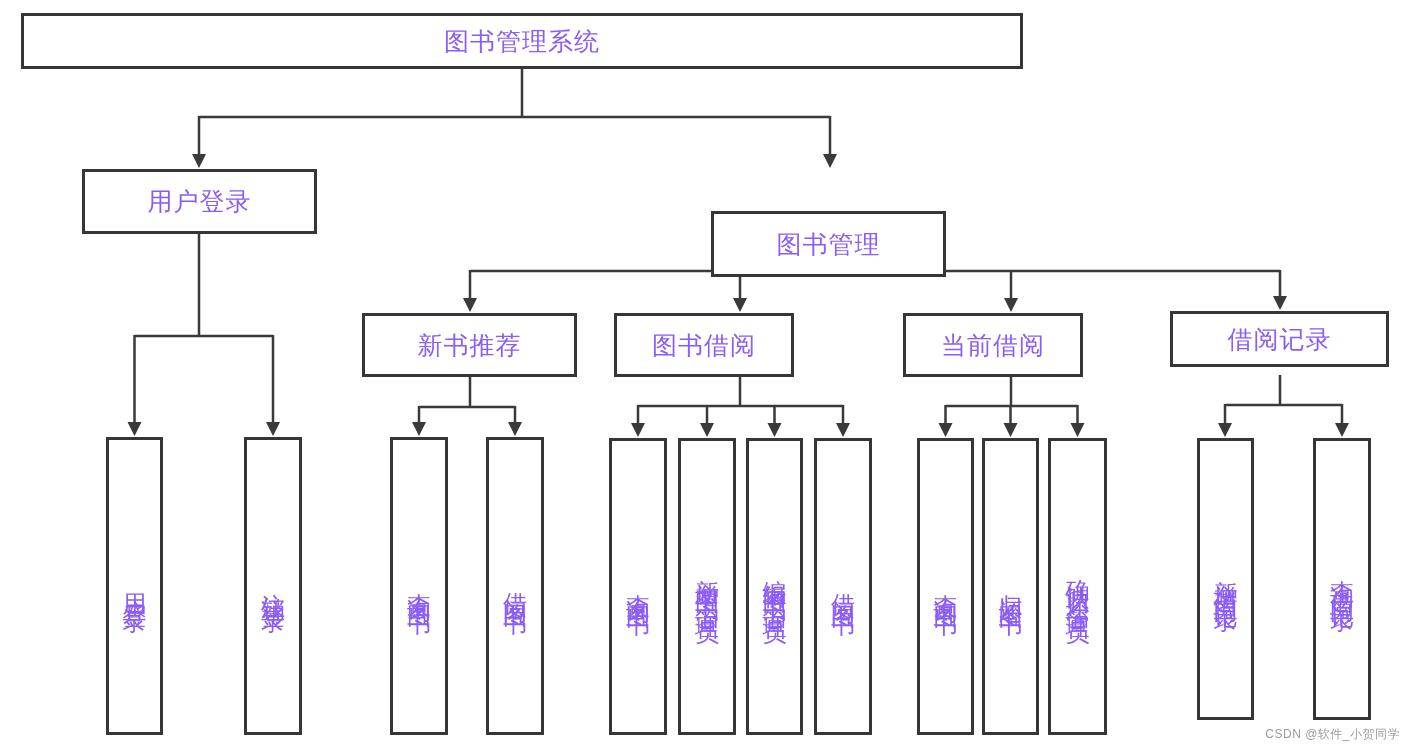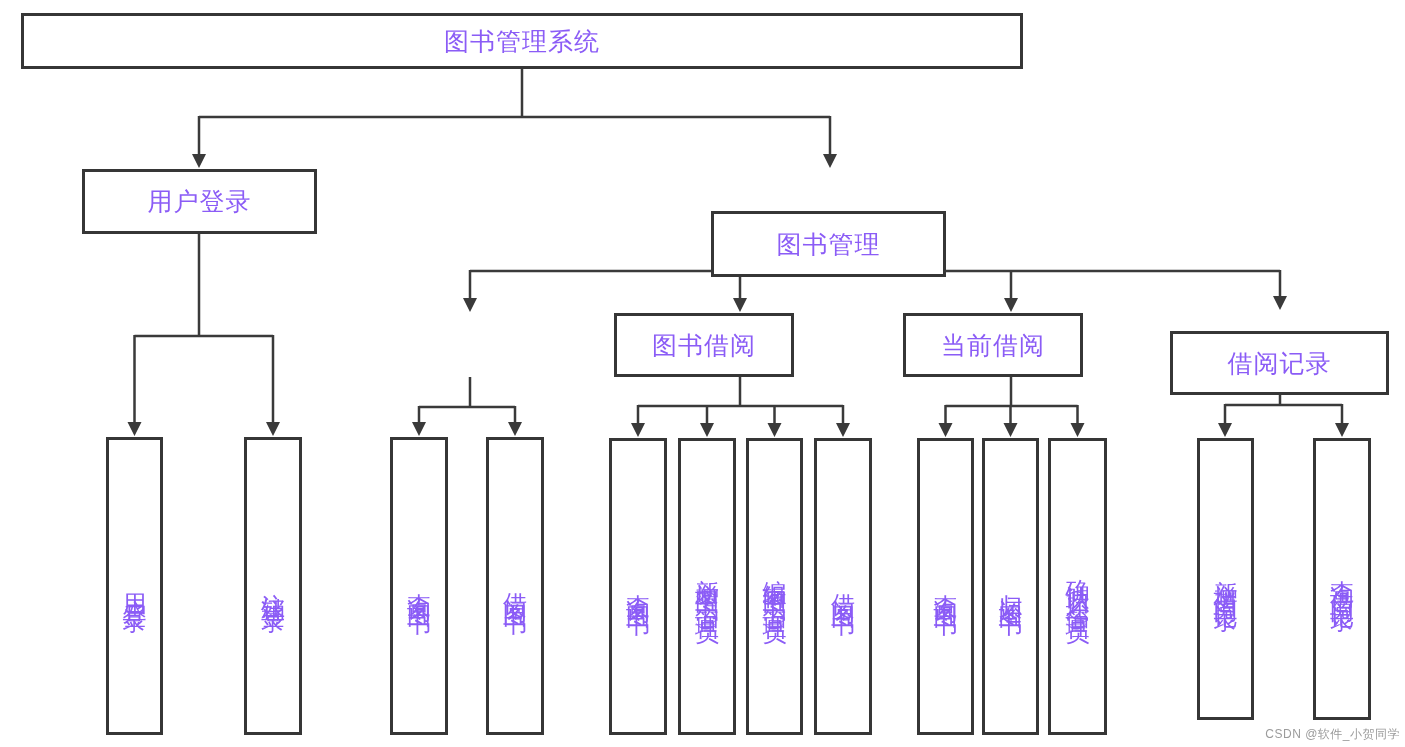--- a/index.html
+++ b/index.html
@@ -35,21 +35,21 @@
     line-height:1;
     padding:6px 0;
   }
   
   .b-root {left:21px;  top:13px;  width:1002px;height:56px;}
   .b-l2-0 {left:82px;  top:169px; width:235px; height:65px;}
   .b-l2-1 {left:711px; top:169px; width:235px; height:66px;margin-top:42px;}
   .b-l3-0 {left:362px; top:313px; width:215px; height:64px;}
   .b-l3-1 {left:614px; top:313px; width:180px; height:64px;}
   .b-l3-2 {left:903px; top:313px; width:180px; height:64px;}
-  .b-l3-3 {left:1170px;top:311px; width:219px; height:64px;margin-top:20px;}
+  .b-l3-3 {left:1170px;top:311px; width:219px; height:56px;}
   .b-g1-0 {left:106px; top:437px; width:57px;  height:298px;}
   .b-g1-1 {left:244px; top:437px; width:58px;  height:298px;}
   .b-g2-0 {left:390px; top:437px; width:58px;  height:298px;}
   .b-g2-1 {left:486px; top:437px; width:58px;  height:298px;}
   .b-g3-0 {left:609px; top:438px; width:58px;  height:297px;}
   .b-g3-1 {left:678px; top:438px; width:58px;  height:297px;}
   .b-g3-2 {left:746px; top:438px; width:57px;  height:297px;}
   .b-g3-3 {left:814px; top:438px; width:58px;  height:297px;}
   .b-g4-0 {left:917px; top:438px; width:57px;  height:297px;}
   .b-g4-1 {left:982px; top:438px; width:57px;  height:297px;}
@@ -114,20 +114,21 @@
              M1070.5 423 L1084.5 423 L1077.5 437 Z
              M1218 423 L1232 423 L1225 437 Z
              M1335 423 L1349 423 L1342 437 Z" fill="#3a3a3a" stroke="none"></path>
   </svg>
 
   <div class="box b-root">图书管理系统</div>
 
   <div class="box b-l2-0">用户登录</div>
   <div class="box b-l2-1">图书管理</div>
 
+  <div class="box b-l3-0">新书推荐</div>
   <div class="box b-l3-1">图书借阅</div>
   <div class="box b-l3-2">当前借阅</div>
   <div class="box b-l3-3">借阅记录</div>
 
   <div class="box leaf b-g1-0">用户登录</div>
   <div class="box leaf b-g1-1">注销登录</div>
 
   <div class="box leaf b-g2-0">查询图书</div>
   <div class="box leaf b-g2-1">借阅图书</div>
 

